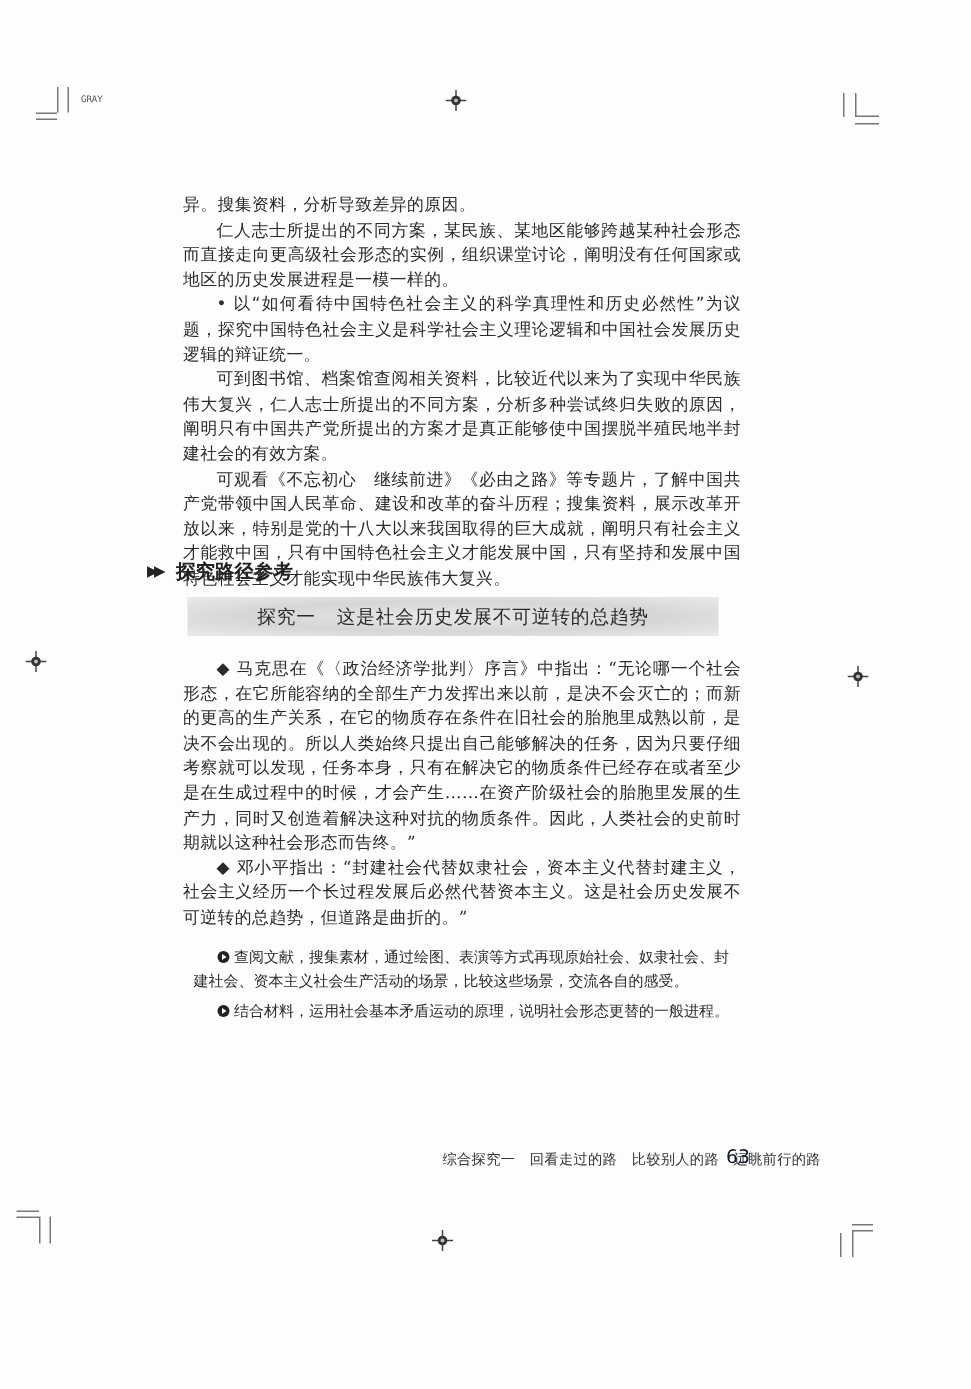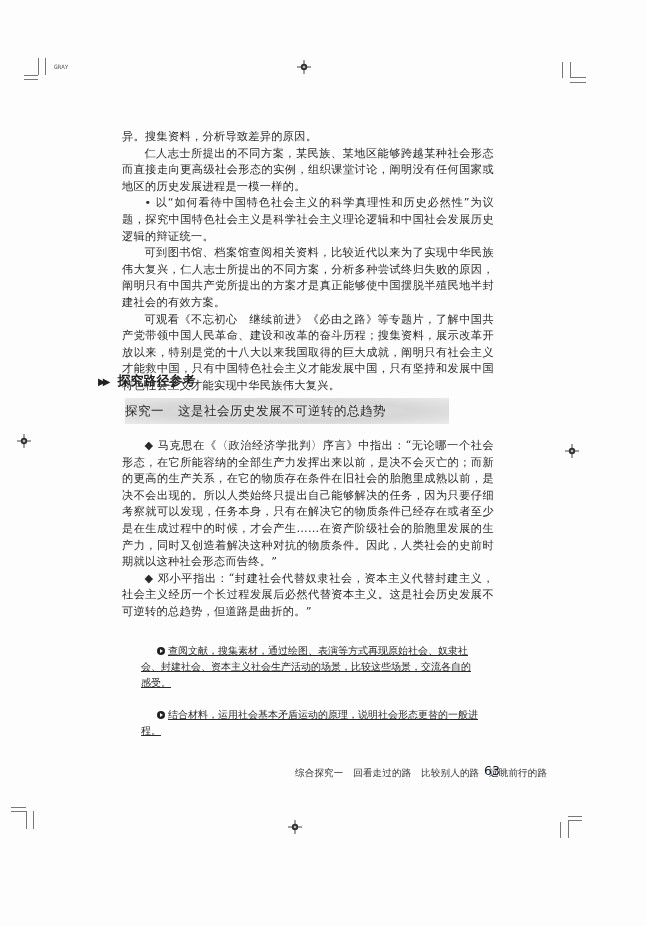--- a/index.html
+++ b/index.html
@@ -27,32 +27,32 @@
     .indent { text-indent: 2em; }
     .sans-line { font-family: "DejaVu Sans", "Liberation Sans", sans-serif; }
     .section-head {
       position: absolute; left: 98px; top: 372px;
       font-family: "DejaVu Sans", "Liberation Sans", sans-serif;
       font-size: 13px; font-weight: bold; color: #222;
       display: flex; align-items: center; gap: 10px;
     }
     .section-head .arrow { font-size: 10px; letter-spacing: -3px; }
     .banner {
-      position: absolute; left: 125px; top: 398px; width: 324px; height: 26px;
+      position: absolute; left: 125px; top: 398px; width: 354px; height: 26px;
       background: radial-gradient(ellipse at center, #e8e8e8 0%, #d6d6d6 55%, #eaeaea 100%);
-      display: flex; align-items: center; justify-content: flex-start;
+      display: flex; align-items: center; justify-content: center;
       font-size: 12.5px; color: #2a2a2a; letter-spacing: 0.5px;
     }
     .banner span.gap { display: inline-block; width: 14px; }
     .activity {
       position: absolute; left: 125px; width: 370px;
       font-family: "DejaVu Sans", "Liberation Sans", sans-serif;
       font-size: 10px; line-height: 16px; color: #2a2a2a;
     }
-    .activity p { margin: 16px; text-decoration: underline; }
+    .activity p { margin: 4px; }
     .bullet-circle {
       display: inline-block; width: 8px; height: 8px; border-radius: 50%;
       background: #222; position: relative; vertical-align: -1px; margin-right: 3px;
     }
     .bullet-circle::after {
       content: ""; position: absolute; left: 3px; top: 2px;
       border-left: 3px solid #fff; border-top: 2px solid transparent; border-bottom: 2px solid transparent;
     }
     .footer {
       position: absolute; top: 763px; left: 0; width: 647px;

